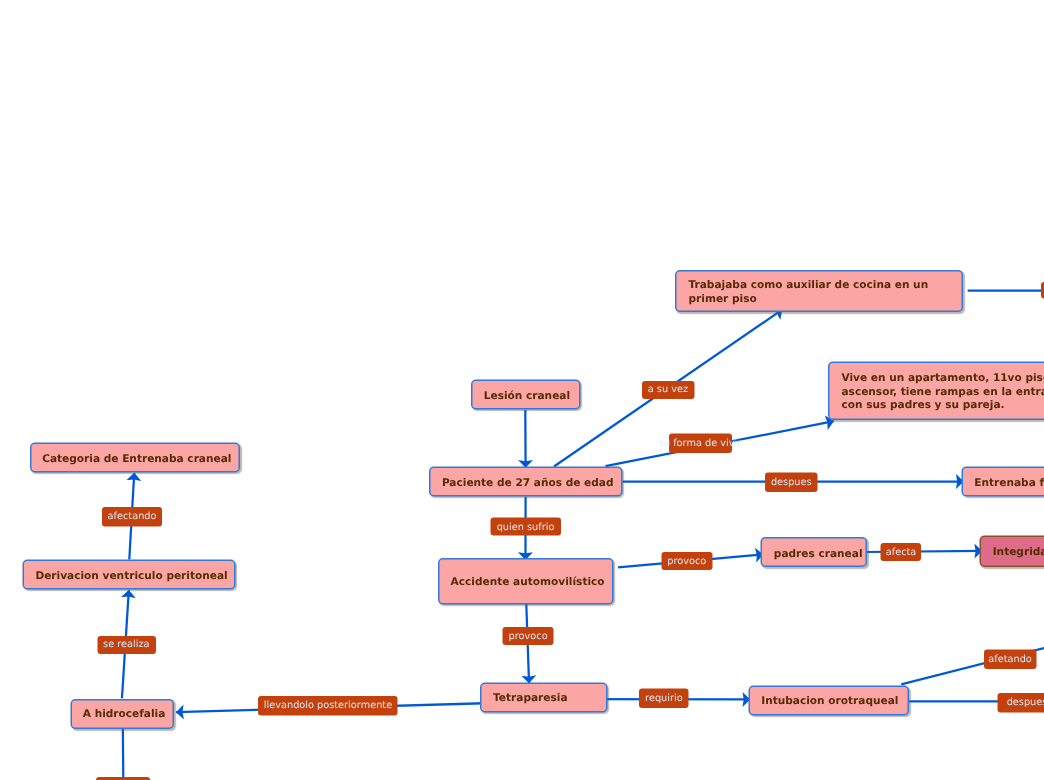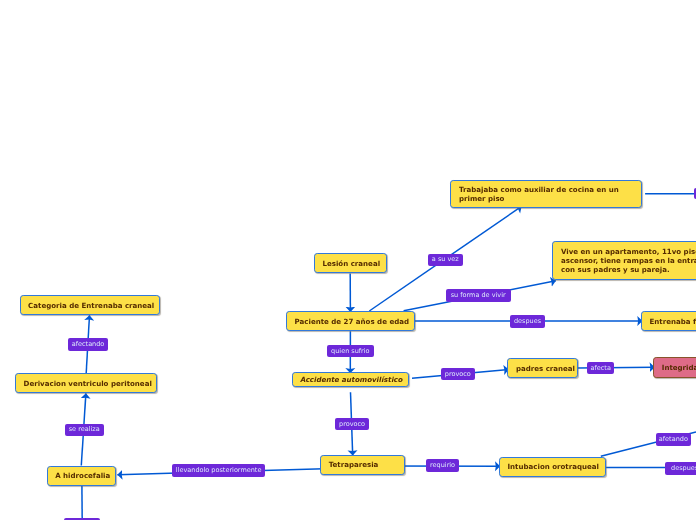--- a/index.html
+++ b/index.html
@@ -1,26 +1,26 @@
 <!DOCTYPE html>
 <html><head>
 <meta charset="utf-8">
 <title>Mapa conceptual</title>
 <style>
   html,body{margin:0;padding:0;background:#ffffff;}
   #canvas{position:relative;width:696px;height:520px;overflow:hidden;background:#ffffff;
           font-family:"DejaVu Sans",sans-serif;}
   svg.links{position:absolute;left:0;top:0;width:696px;height:520px;overflow:visible;}
-  .node{position:absolute;box-sizing:border-box;border:1.4px solid #3279db;background:#fde047;
+  .node{position:absolute;box-sizing:border-box;border:1.4px solid #3279db;background:#fca5a5;
         border-radius:3.2px;color:#552c00;font-weight:bold;font-size:7.05px;line-height:8.8px;
         display:flex;align-items:center;padding:0 7.6px;white-space:pre;
         box-shadow:1px 1px 0.8px rgba(105,95,80,0.45);}
   .node > span{position:relative;top:1px;will-change:opacity;}
   .node.accent{background:#de6b87;border-color:#87542b;color:#552c00;}
-  .lbl{position:absolute;box-sizing:border-box;background:#6d28d9;color:#dde9fa;
+  .lbl{position:absolute;box-sizing:border-box;background:#c2410c;color:#dde9fa;
        border-radius:2px;font-size:6.5px;line-height:1;font-weight:normal;
        display:flex;align-items:center;justify-content:center;white-space:nowrap;}
   .lbl > span{position:relative;will-change:opacity;}
 </style>
 </head>
 <body>
 
 <div id="canvas">
   <svg class="links" viewBox="0 0 696 520">
     <defs>
@@ -46,21 +46,21 @@
         <line x1="606.1" y1="467.5" x2="696" y2="467.5"></line>
         <line x1="645.1" y1="193.8" x2="696" y2="193.8"></line>
       </g>
   </svg>
   <div id="nodes">
       <div class="node" style="left: 19.5px; top: 295.4px; width: 140.5px; height: 20px;"><span>Categoria de Entrenaba craneal</span></div>
       <div class="node" style="left: 15px; top: 373px; width: 142.4px; height: 20px;"><span>Derivacion ventriculo peritoneal</span></div>
       <div class="node" style="left: 46.6px; top: 465.5px; width: 69.4px; height: 20.2px;"><span>A hidrocefalia</span></div>
       <div class="node" style="left: 313.9px; top: 252.6px; width: 72.7px; height: 20.8px;"><span>Lesión craneal</span></div>
       <div class="node" style="left: 286px; top: 311px; width: 129px; height: 20px;"><span>Paciente de 27 años de edad</span></div>
-      <div class="node" style="left: 291.8px; top: 372.4px; width: 116.9px; height: 15px; font-style: italic;"><span>Accidente automovilístico</span></div>
+      <div class="node" style="left: 291.8px; top: 372.4px; width: 116.9px; height: 31px;"><span>Accidente automovilístico</span></div>
       <div class="node" style="left: 320.1px; top: 454.7px; width: 85px; height: 20.2px;"><span>Tetraparesia</span></div>
       <div class="node" style="left: 450.4px; top: 180px; width: 191.9px; height: 27.5px;"><span>Trabajaba como auxiliar de cocina en un
 primer piso</span></div>
       <div class="node" style="left: 552.4px; top: 240.6px; width: 165px; height: 39.4px;"><span>Vive en un apartamento, 11vo piso con
 ascensor, tiene rampas en la entrada, vive
 con sus padres y su pareja.</span></div>
       <div class="node" style="left: 640.9px; top: 311.3px; width: 120px; height: 19.7px;"><span>Entrenaba fu</span></div>
       <div class="node" style="left: 507.3px; top: 358.4px; width: 70.6px; height: 19.7px;"><span>padres craneal</span></div>
       <div class="node accent" style="left: 653.2px; top: 357px; width: 110px; height: 20.5px;"><span>Integridad</span></div>
       <div class="node" style="left: 498.9px; top: 456.9px; width: 107.5px; height: 19.9px;"><span>Intubacion orotraqueal</span></div>
@@ -71,21 +71,21 @@
       </div>
       <div class="lbl" style="left: 64.8px; top: 423.7px; width: 38.8px; height: 12px;">
         <span>se realiza</span>
       </div>
       <div class="lbl" style="left: 172.4px; top: 464.4px; width: 92.5px; height: 12.2px;">
         <span>llevandolo posteriormente</span>
       </div>
       <div class="lbl" style="left: 427.9px; top: 253.5px; width: 34.8px; height: 12.2px;">
         <span>a su vez</span>
       </div>
-      <div class="lbl" style="left: 445.7px; top: 289.4px; width: 65px; height: 12.5px;">
+      <div class="lbl" style="left: 445.7px; top: 289.4px; width: 42px; height: 12.5px;">
         <span>su forma de vivir</span>
       </div>
       <div class="lbl" style="left: 510px; top: 315px; width: 35px; height: 12.5px;">
         <span>despues</span>
       </div>
       <div class="lbl" style="left: 327.1px; top: 345.4px; width: 46.5px; height: 12.1px;">
         <span>quien sufrio</span>
       </div>
       <div class="lbl" style="left: 441.1px; top: 367.8px; width: 33.5px; height: 12.5px;">
         <span>provoco</span>

